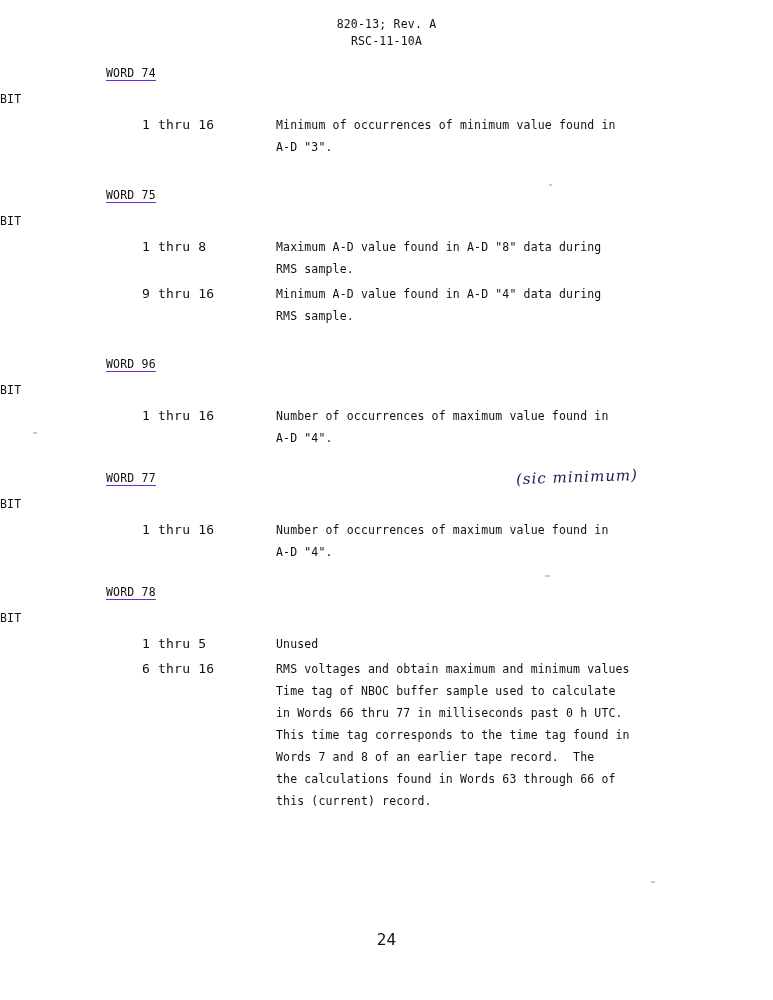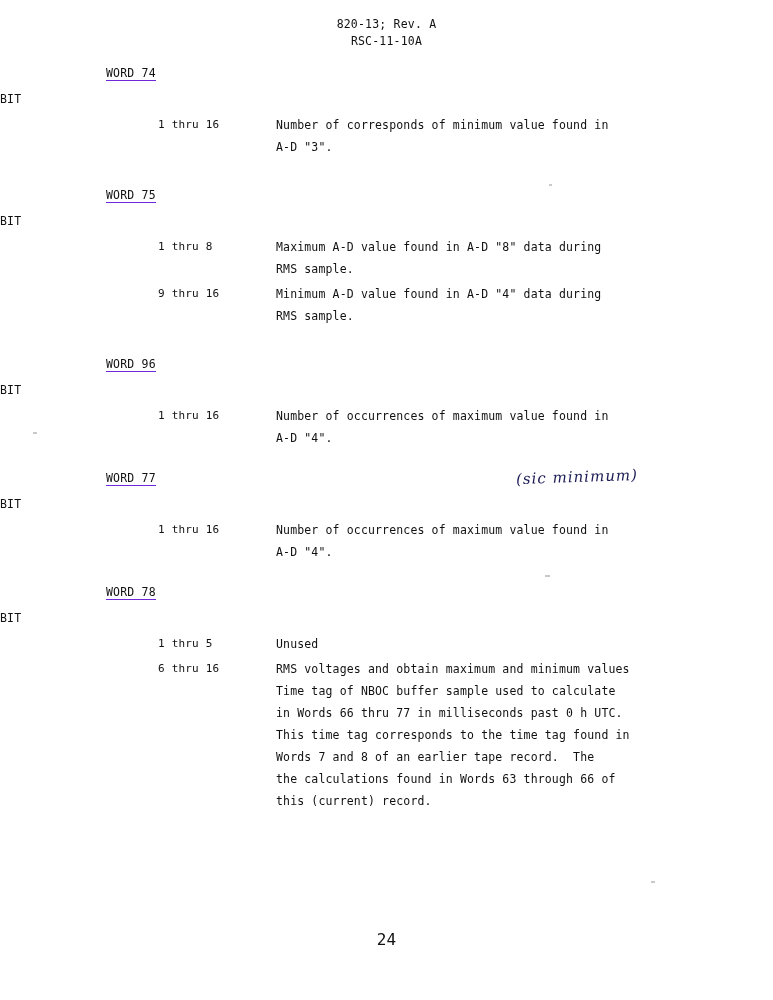--- a/index.html
+++ b/index.html
@@ -64,24 +64,24 @@
   .rows {
     margin-top: 7px;
   }
   .row {
     position: relative;
     min-height: 18px;
     margin-bottom: 3px;
   }
   .range {
     position: absolute;
-    left: 158px;
+    left: 142px;
     top: 0;
     width: 110px;
-    font-size: 11px;
+    font-size: 13px;
     letter-spacing: 0.2px;
     line-height: 22px;
     white-space: pre;
   }
   .desc {
     margin-left: 276px;
     font-size: 11.5px;
     letter-spacing: 0.15px;
     line-height: 22px;
     max-width: 420px;
@@ -127,21 +127,21 @@
 
   <div class="content">
 
     <div class="word-block">
       <div class="word-title">WORD 74</div>
       <div class="bit-label">BIT</div>
       <div class="rows">
         <div class="row">
           <div class="range">1 thru 16</div>
           <div class="desc">
-            <div class="ln">Number of corresponds of minimum value found in</div>
+            <div class="ln">Minimum of occurrences of minimum value found in</div>
             <div class="ln">A-D "3".</div>
           </div>
         </div>
       </div>
     </div>
 
     <div class="spacer-md"></div>
 
     <div class="word-block">
       <div class="word-title">WORD 75</div>

